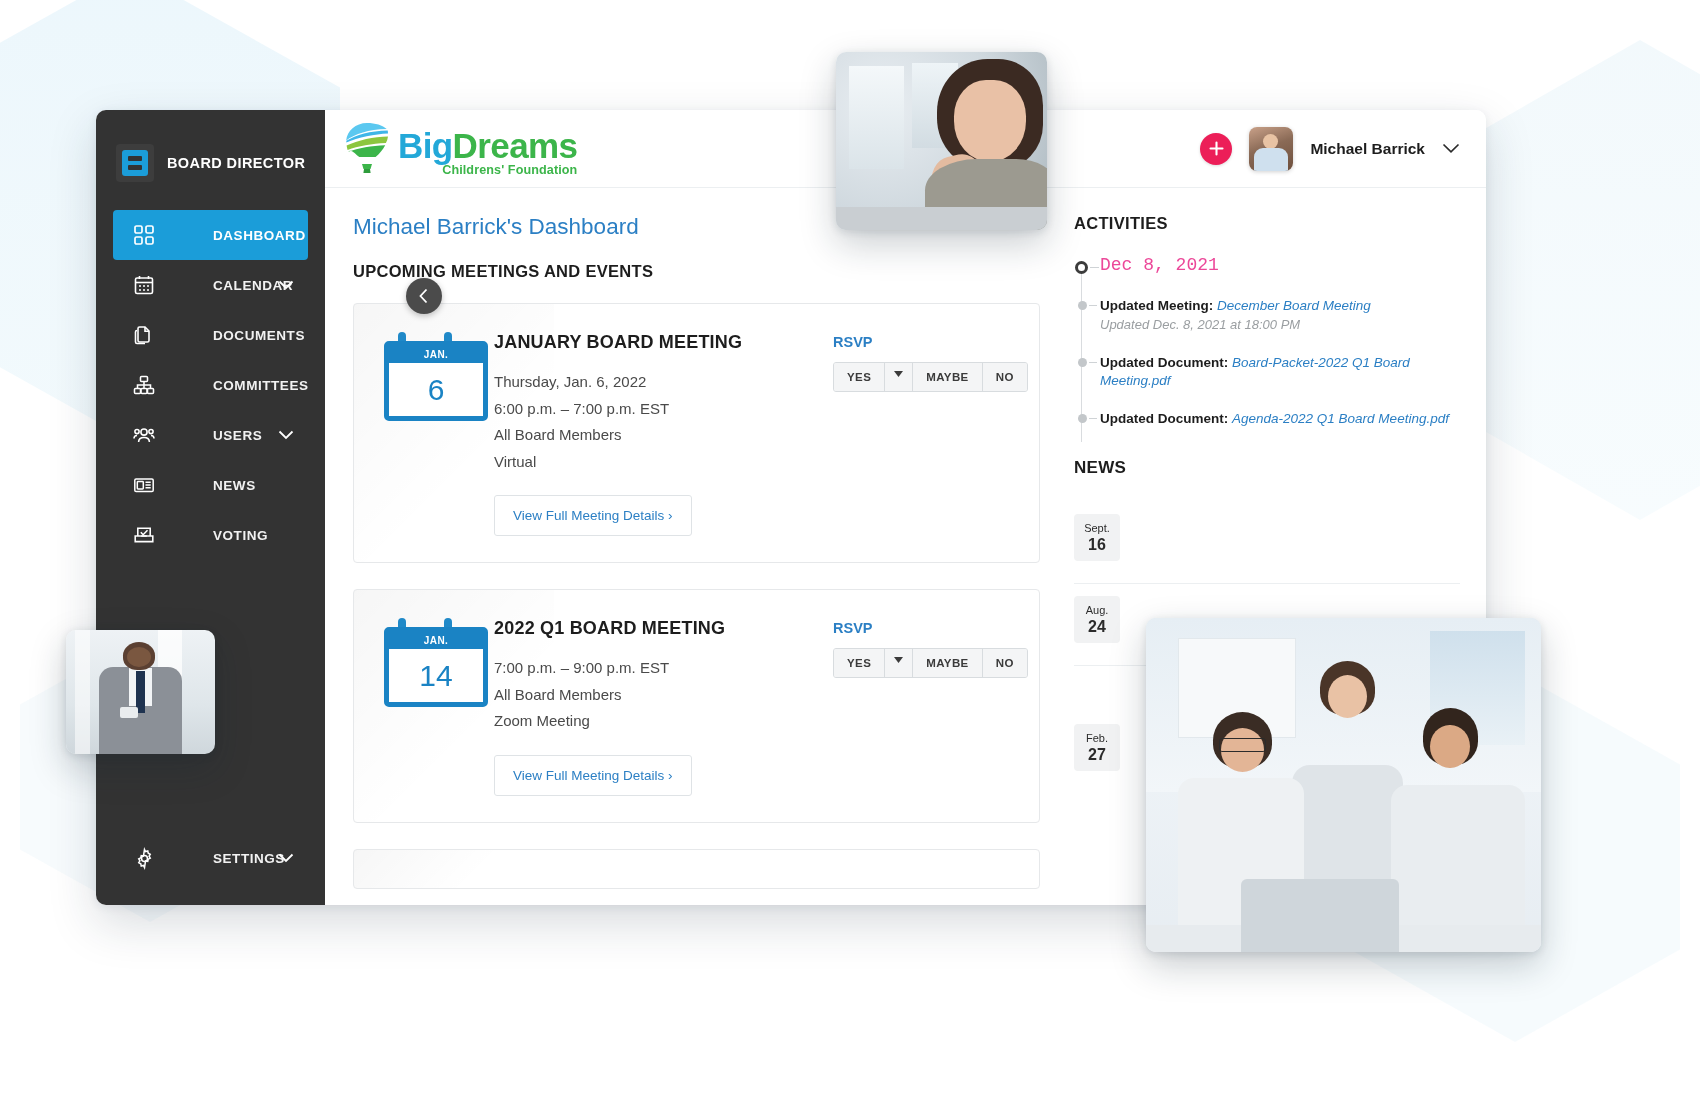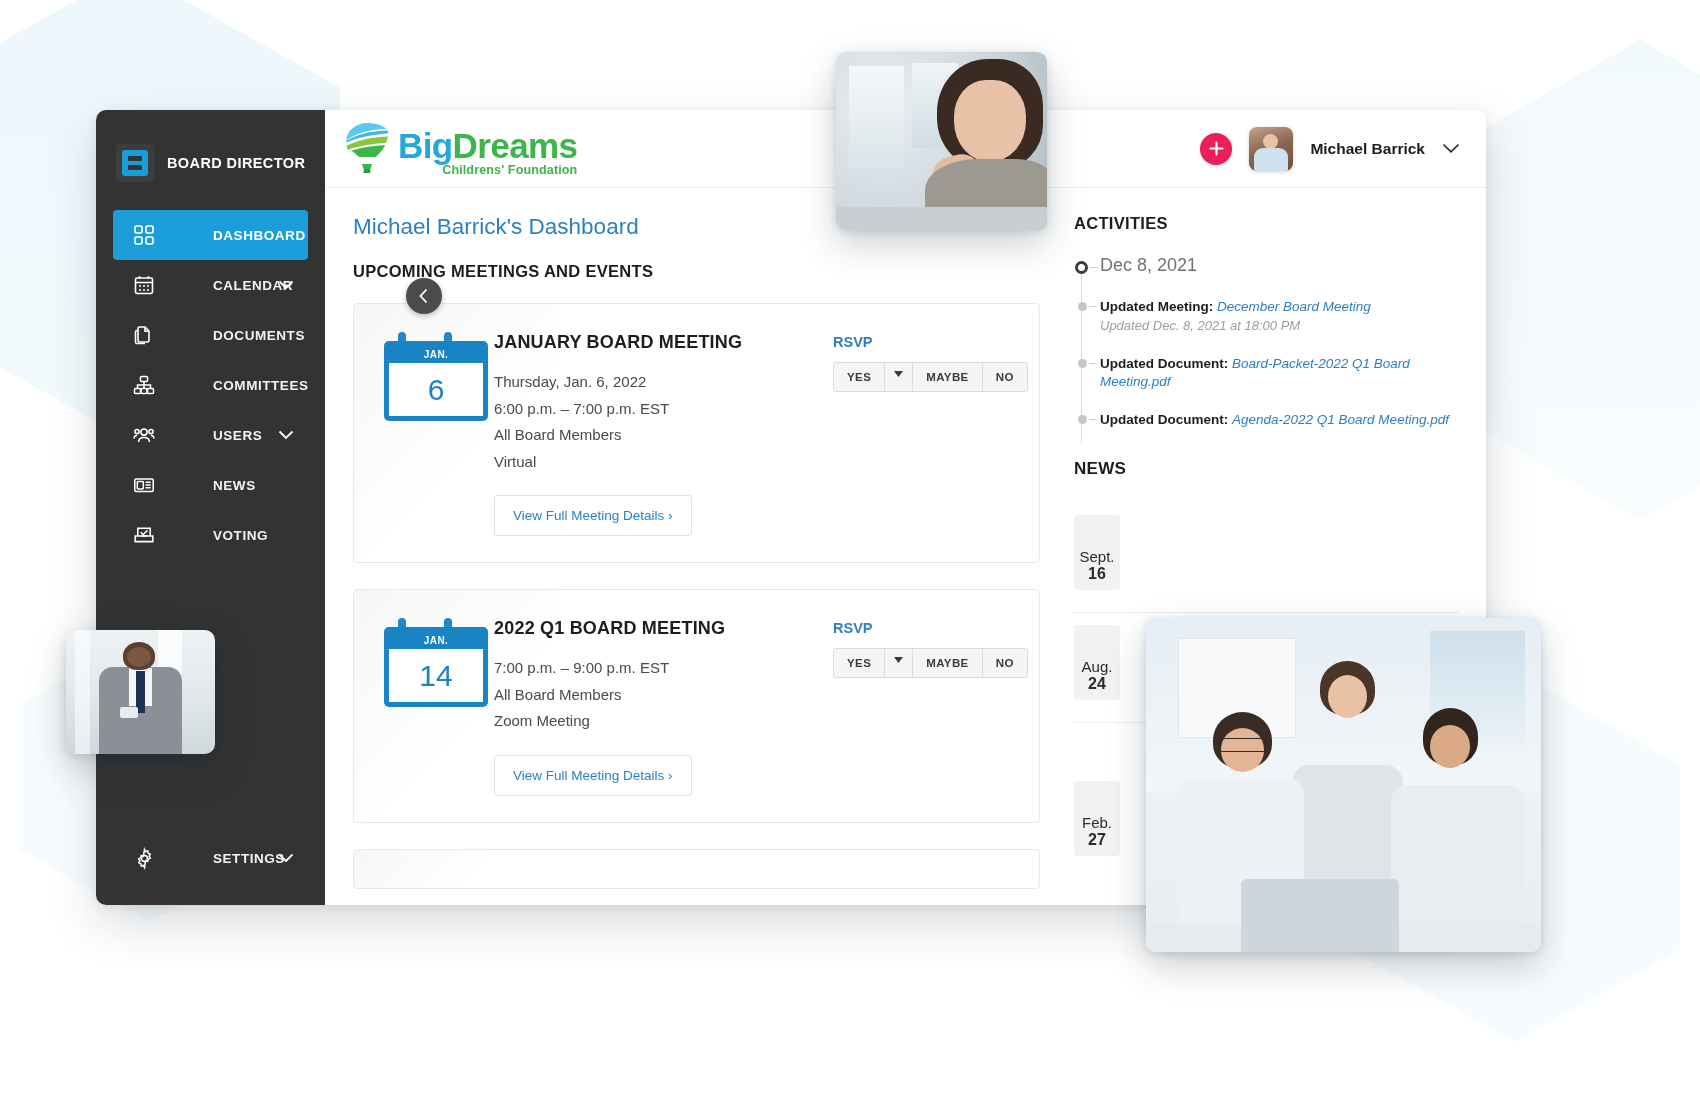--- a/index.html
+++ b/index.html
@@ -176,41 +176,41 @@
   .timeline { position:relative; padding-left: 26px; }
   .timeline:before {
     content:""; position:absolute; left: 7px; top: 8px; bottom: -14px; width: 1px; background:#d9dcdf;
   }
   .tl-date { position:relative; margin-bottom: 22px; }
   .tl-date .dot {
     position:absolute; left: -25px; top: 6px; width: 13px; height:13px; border-radius:50%;
     background:#fff; border: 3px solid #3c3c3c;
   }
   .tl-date .dash { position:absolute; left:-10px; top:12px; width:9px; height:1px; background:#cfd3d6;}
-  .tl-date .t { font-size: 18px; color:#737373; }
+  .tl-date .t { font-size: 18px; color:#ec4899;font-family:Liberation Mono, monospace; }
   .tl-item { position:relative; margin-bottom: 20px; }
   .tl-item .dot {
     position:absolute; left: -22px; top: 4px; width: 9px; height:9px; border-radius:50%;
     background:#c3c7ca;
   }
   .tl-item .dash { position:absolute; left:-11px; top:8px; width:8px; height:1px; background:#cfd3d6;}
   .tl-item .txt { font-size: 13.5px; line-height: 18px; }
   .tl-item .k { font-weight: 800; color:#1d1d1d; }
   .tl-item .v { color:#2b7fc4; font-style: italic; }
   .tl-item .sub { display:block; color:#9a9ea1; font-style: italic; font-size: 13px; margin-top:1px;}
 
   .news-head { font-size: 17px; font-weight: 800; color:#1d1d1d; letter-spacing:.3px; margin: 30px 0 24px 0;}
   .news-list { }
   .news-row { display:flex; align-items:flex-start; padding: 12px 0 22px 0; border-bottom:1px solid #eceff1;}
   .news-row:last-child{ border-bottom:none; }
   .news-badge {
     width: 46px; flex:0 0 46px; background:#f1f2f3; border-radius:4px;
     text-align:center; padding: 6px 0 7px 0; color:#2b2b2b;
   }
-  .news-badge .m { font-size: 15px; line-height: 16px; margin-top: 28px;}
+  .news-badge .m { font-size: 11px; line-height: 16px;}
   .news-badge .d { font-size: 16px; font-weight: 800; line-height: 18px;}
 
   
   .photo {
     position:absolute; border-radius: 10px; overflow:hidden;
     box-shadow: 0 14px 36px rgba(20,35,50,.22), 0 2px 8px rgba(20,35,50,.12);
     z-index: 40;
   }
   #photo-woman { left: 836px; top: 52px; width: 211px; height: 178px; }
   #photo-man   { left: 66px;  top: 630px; width: 149px; height: 124px; }

